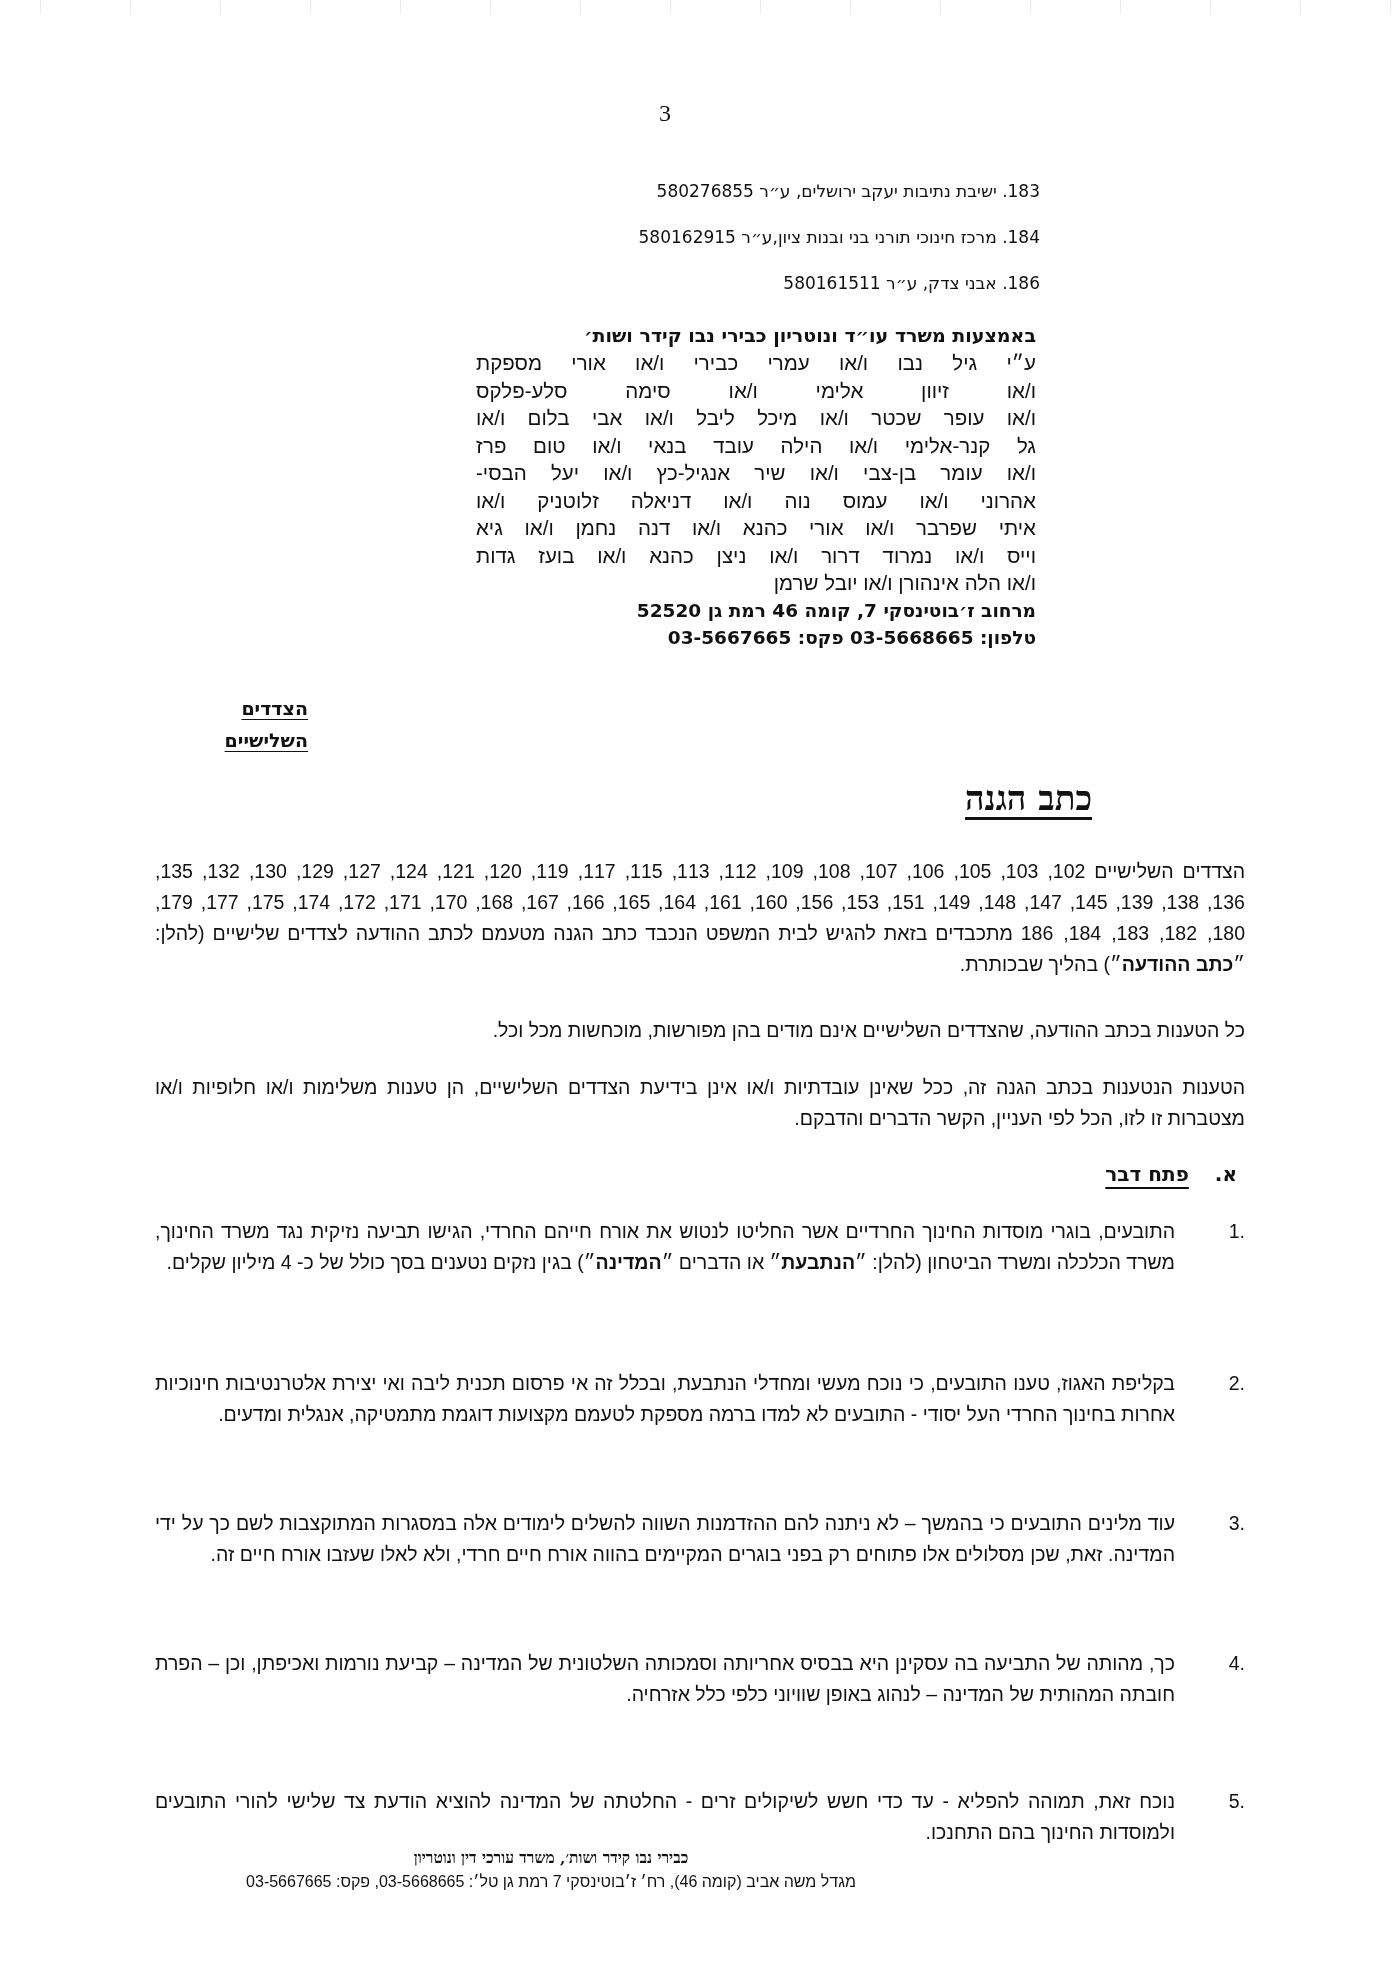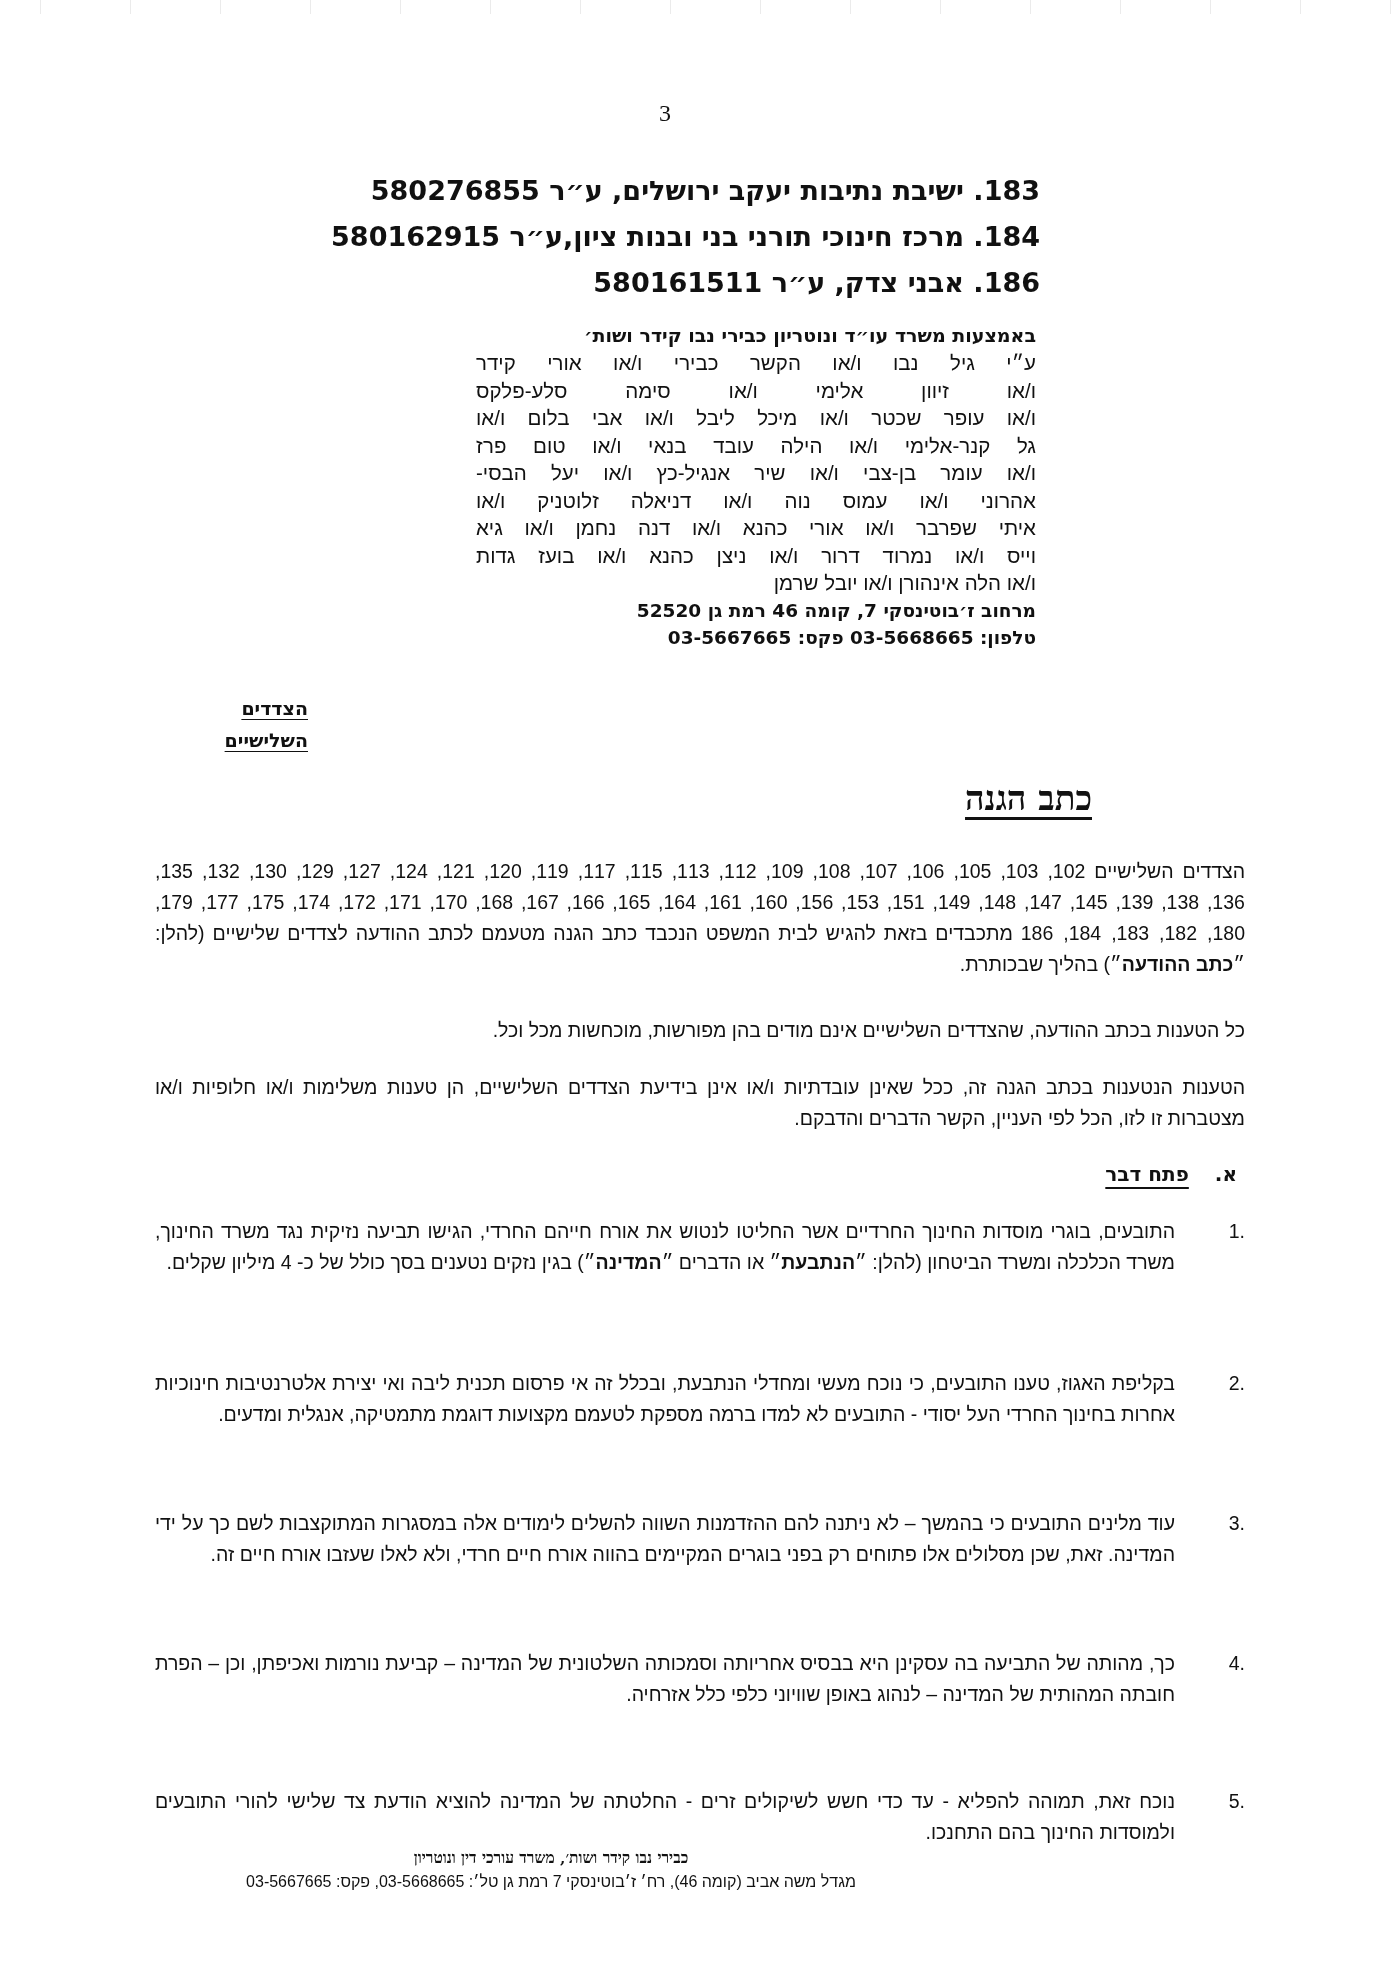--- a/index.html
+++ b/index.html
@@ -11,21 +11,21 @@
   .scan-noise {
     position: absolute; top: 0; left: 0; width: 1400px; height: 14px;
     background: repeating-linear-gradient(90deg, transparent 0 40px, rgba(0,0,0,0.08) 40px 41px, transparent 41px 90px);
   }
   .page-number {
     position: absolute; top: 100px; left: 0; width: 1330px; text-align: center;
     font-family: "Liberation Serif", serif; font-size: 24px; direction: ltr;
   }
   .party-list { position: absolute; right: 360px; top: 174px; width: 620px; }
   .party-line {
-    font-family: "DejaVu Sans", sans-serif; font-weight: bold; font-size: 27px;
+    font-family: "DejaVu Sans", sans-serif; font-weight: normal; font-size: 17px;
     height: 46px; line-height: 34px; white-space: nowrap;
   }
   .rep-block { position: absolute; right: 364px; top: 322px; width: 560px; }
   .rep-title {
     font-family: "DejaVu Sans", sans-serif; font-weight: bold; font-size: 19px;
     line-height: 27px; white-space: nowrap;
   }
   .rep-names {
     font-family: "Liberation Sans", sans-serif; font-size: 20.5px; line-height: 27.5px;
     text-align: justify; text-align-last: right;
@@ -94,21 +94,21 @@
 
 <div class="party-list">
   <div class="party-line">183. ישיבת נתיבות יעקב ירושלים, ע״ר 580276855</div>
   <div class="party-line">184. מרכז חינוכי תורני בני ובנות ציון,ע״ר 580162915</div>
   <div class="party-line">186. אבני צדק, ע״ר 580161511</div>
 </div>
 
 <div class="rep-block">
   <div class="rep-title">באמצעות משרד עו״ד ונוטריון כבירי נבו קידר ושות׳</div>
   <div class="rep-names">
-    <span class="ln">ע״י גיל נבו ו/או הקשר כבירי ו/או אורי קידר</span>
+    <span class="ln">ע״י גיל נבו ו/או עמרי כבירי ו/או אורי מספקת</span>
     <span class="ln">ו/או זיוון אלימי ו/או סימה סלע-פלקס</span>
     <span class="ln">ו/או עופר שכטר ו/או מיכל ליבל ו/או אבי בלום ו/או</span>
     <span class="ln">גל קנר-אלימי ו/או הילה עובד בנאי ו/או טום פרז</span>
     <span class="ln">ו/או עומר בן-צבי ו/או שיר אנגיל-כץ ו/או יעל הבסי-</span>
     <span class="ln">אהרוני ו/או  עמוס נוה ו/או דניאלה זלוטניק ו/או</span>
     <span class="ln">איתי שפרבר ו/או אורי כהנא ו/או דנה נחמן ו/או גיא</span>
     <span class="ln">וייס ו/או נמרוד דרור ו/או ניצן כהנא ו/או בועז גדות</span>
     <span class="ln last">ו/או הלה אינהורן ו/או יובל שרמן</span>
   </div>
   <div class="rep-addr">מרחוב ז׳בוטינסקי 7, קומה 46 רמת גן 52520</div>

